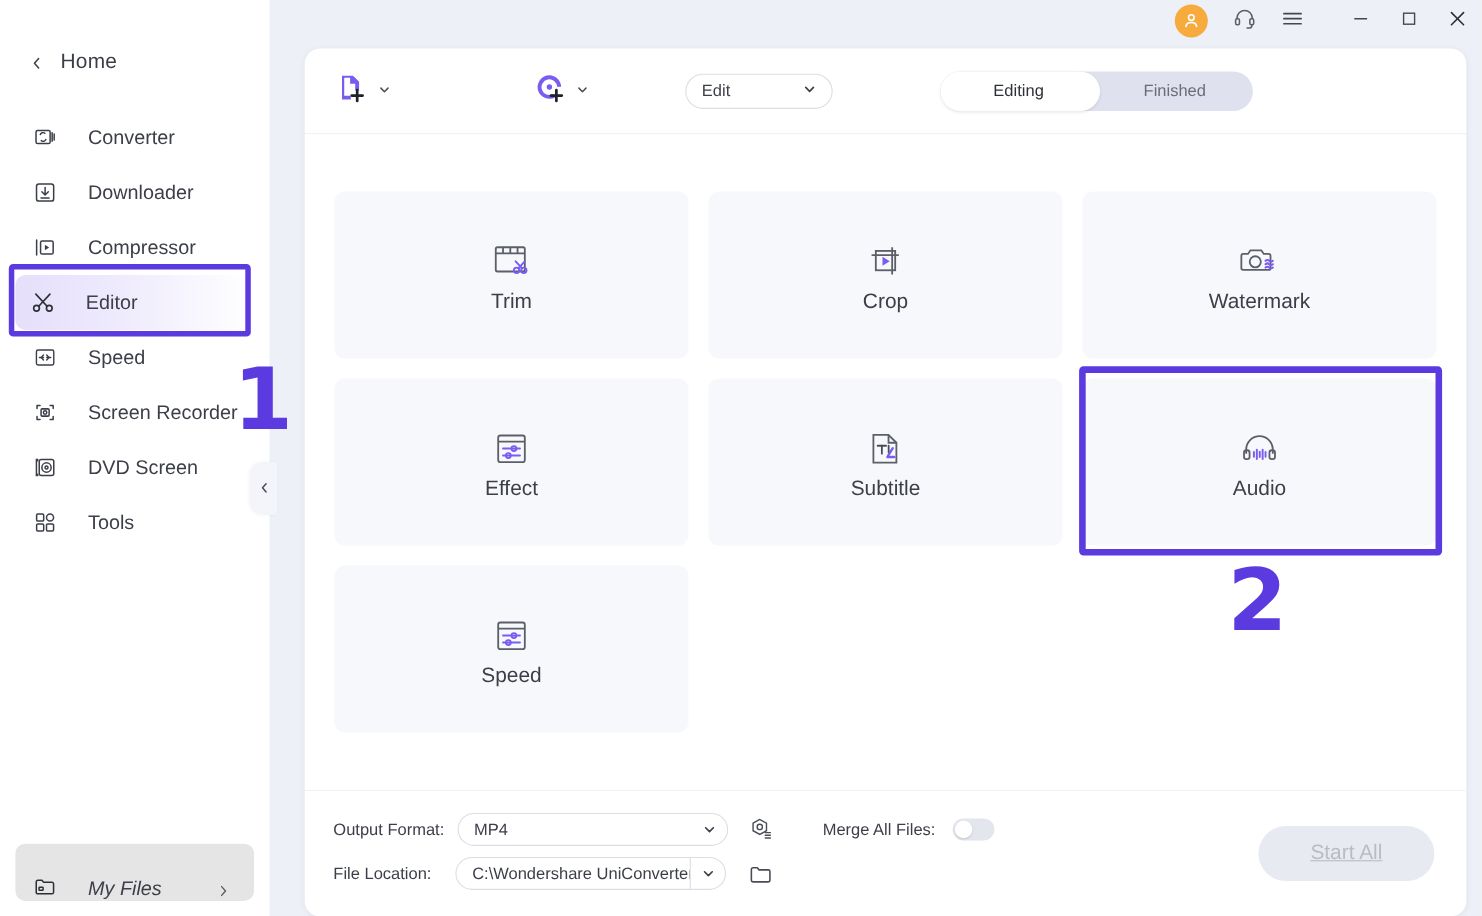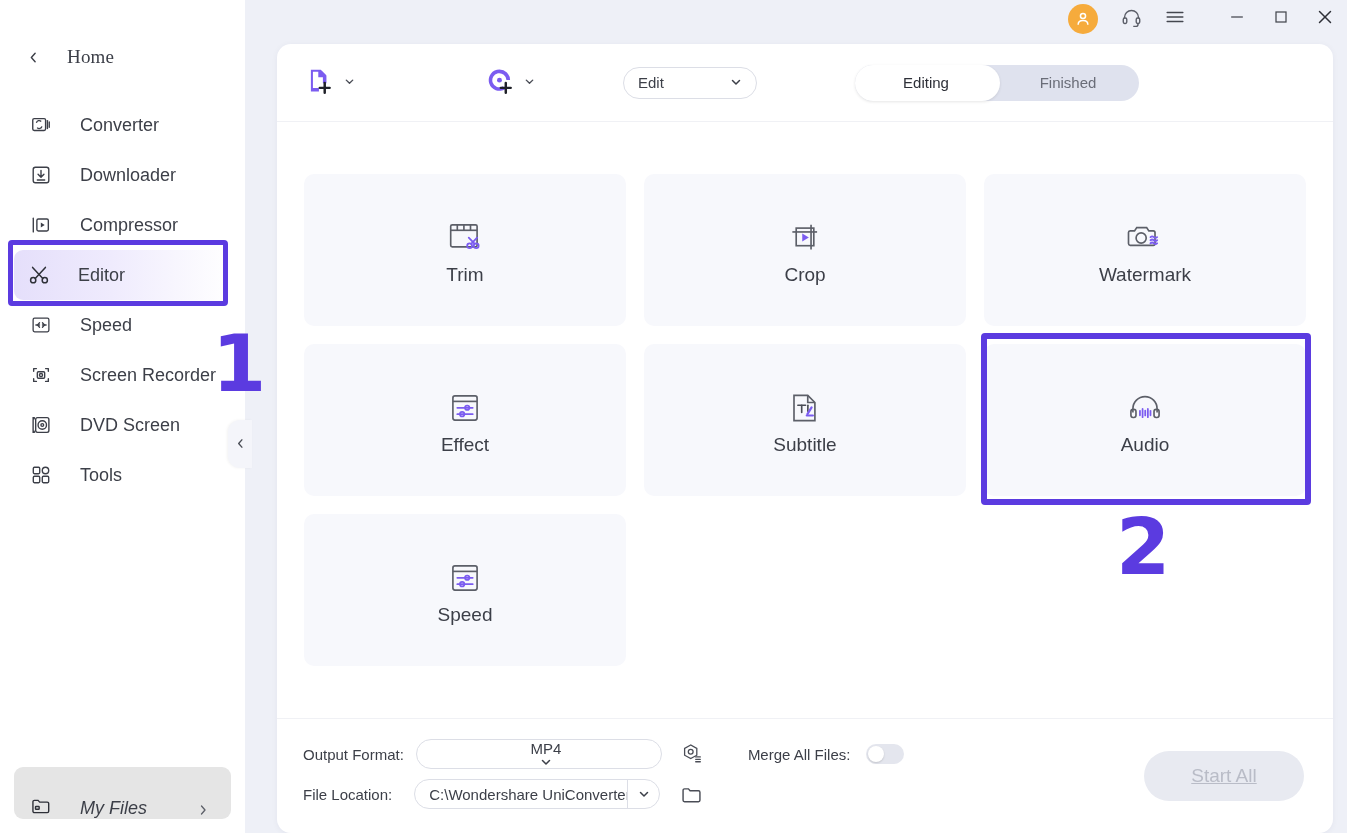--- a/index.html
+++ b/index.html
@@ -18,21 +18,21 @@
   }
   .home-row {
     position: absolute; left: 0; top: 36px; width: 245px; height: 42px;
     display: flex; align-items: center;
   }
   .home-chevron {
     width: 18px; margin-left: 24px; color: #3a3d४6; color:#3c3f48;
     font-size: 15px; display:flex; align-items:center; justify-content:center;
   }
   .home-label {
-    margin-left: 25px; font-size: 19px; color: #3c3f48; letter-spacing: .2px; font-family: Liberation Serif, serif;
+    margin-left: 13px; font-size: 19px; color: #3c3f48; letter-spacing: .2px;
   }
 
   .nav { position: absolute; left: 0; top: 100px; width: 245px; }
   .nav-item {
     position: relative; display: flex; align-items: center;
     height: 50px; margin: 0 14px 0 14px; padding-left: 14px;
     border-radius: 9px; cursor: pointer;
   }
   .nav-item .nav-ico {
     width: 26px; height: 26px; flex: 0 0 26px;
@@ -548,21 +548,21 @@
         </span>
         <span class="card-label">Speed</span>
       </div>
 
     </div>
 
     <div class="bottombar">
 
       <div class="bb-row" style="left:26px; top:20px;">
         <span class="bb-label">Output Format:</span>
-        <div class="combo" style="width:246px; margin-left:12px;flex-direction:column;">
+        <div class="combo" style="width:246px; margin-left:12px;">
           <span class="cval" style="flex:1;">MP4</span>
           <span class="ccaret">
             <svg width="12" height="12" viewBox="0 0 24 24" fill="none" stroke="#3c3f48" stroke-width="3" stroke-linecap="round" stroke-linejoin="round">
                 <polyline points="5 9 12 16 19 9"></polyline>
               </svg>
           </span>
         </div>
         <span class="plain-icon" style="margin-left:18px;">
           <svg width="24" height="24" viewBox="0 0 26 26" fill="none" stroke="#4a4d56" stroke-width="1.4">
             <path d="M11.6 3.2 5 6.9v7.4l6.6 3.7 6.6-3.7V6.9z"></path>

